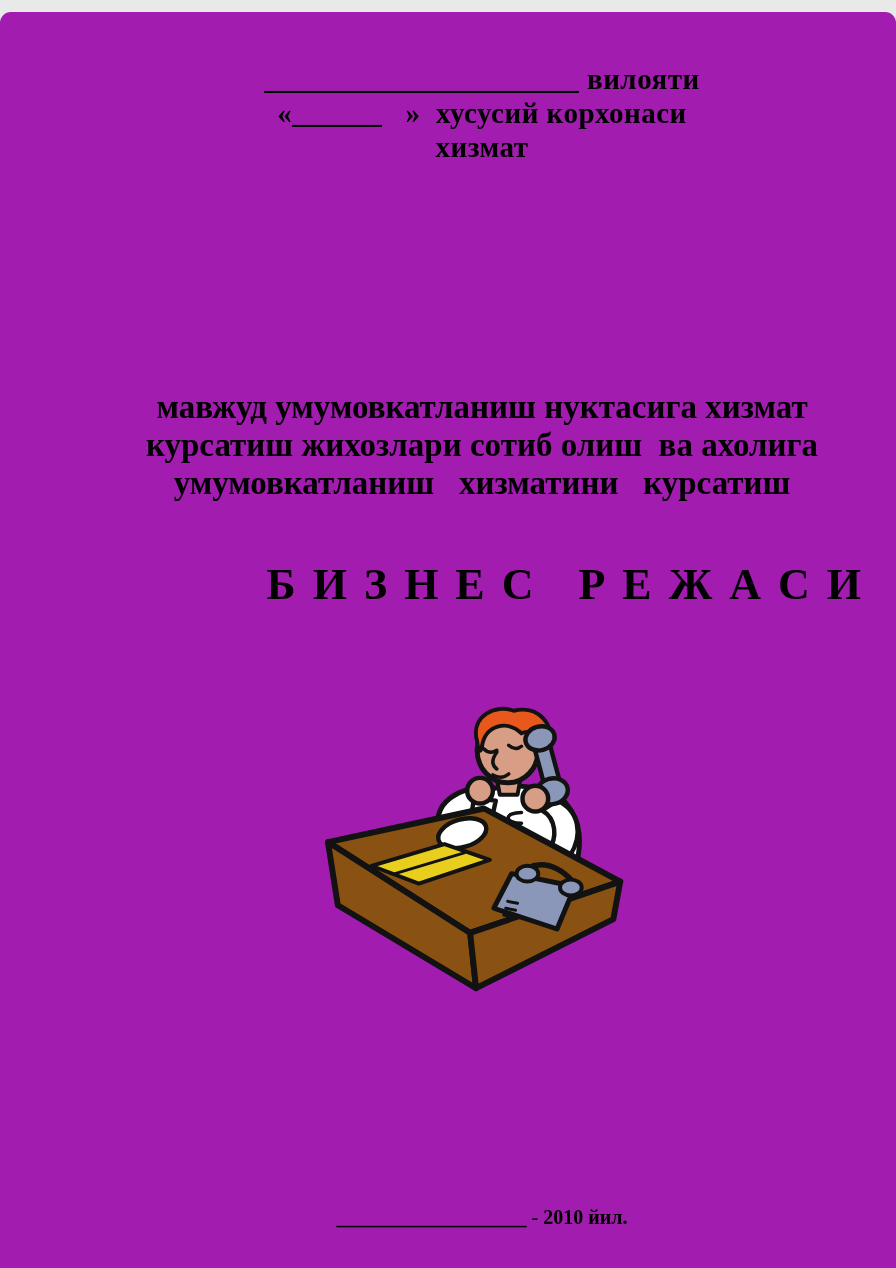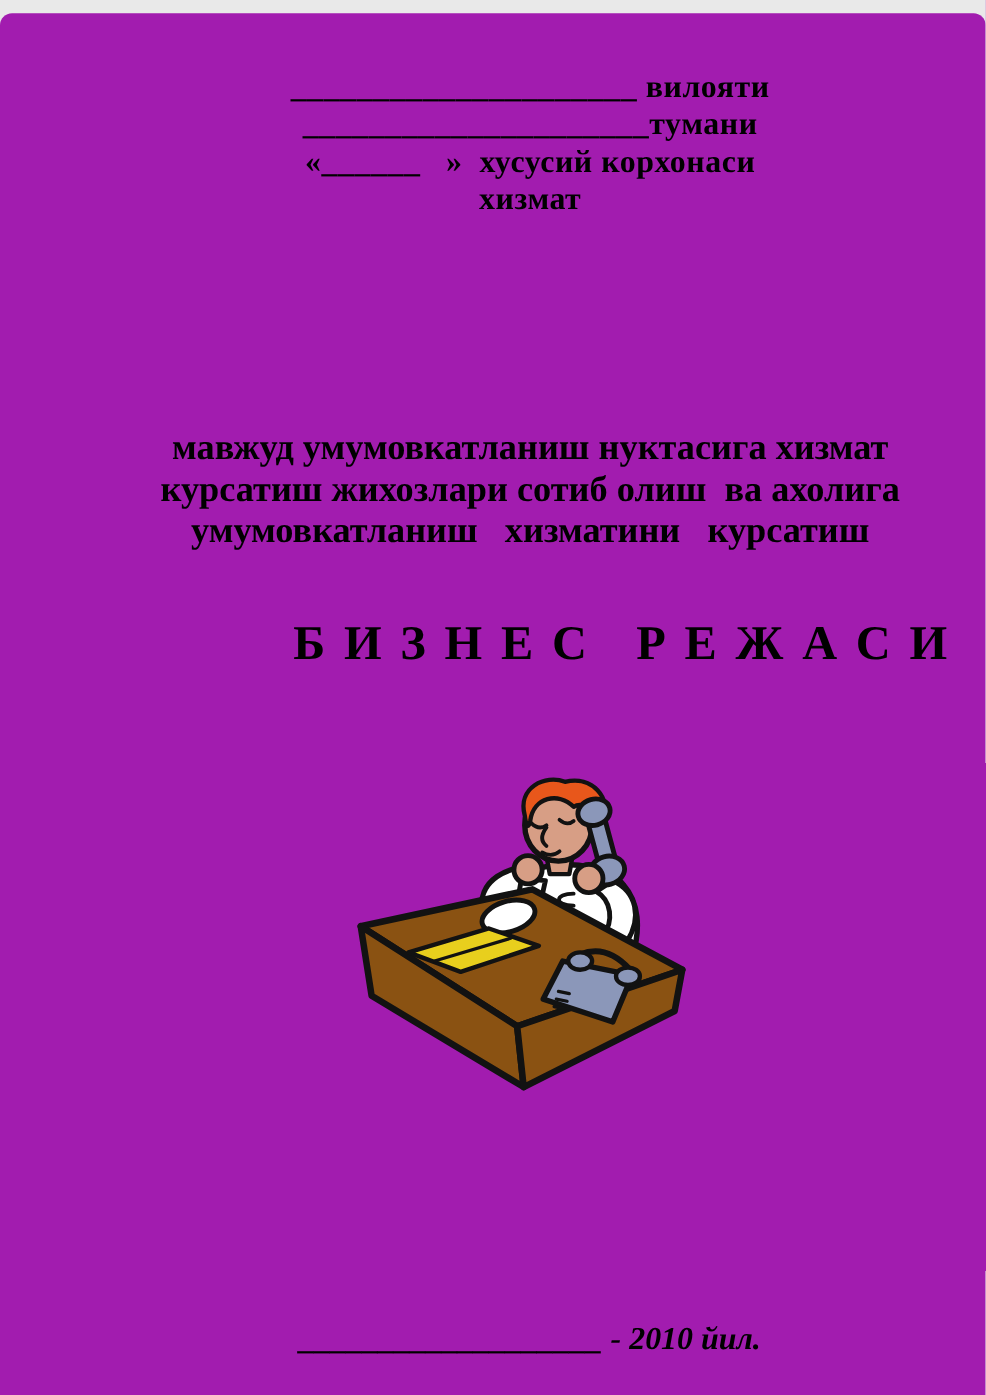--- a/index.html
+++ b/index.html
@@ -48,34 +48,32 @@
     text-align:right;
   }
   .figure-wrap{
     top:690px;
     height:292px;
   }
   .figure-wrap svg{display:inline-block;}
   .footer-line{
     top:1188px;
     font-weight:bold;
-    font-size:29px;
+    font-size:20px;
     line-height:34px;
-    font-style:italic;
   }
   svg .ln{stroke:#121212;stroke-linejoin:round;stroke-linecap:round;}
 </style>
 </head>
 <body>
 
 <div class="page">
 
   <div class="col hdr">
     <div>_____________________ вилояти</div>
-    <div>_____________________тумани</div>
     <div>«______&nbsp;&nbsp;&nbsp;»&nbsp;&nbsp;хусусий корхонаси</div>
     <div>хизмат</div>
   </div>
 
 
   <div class="col subtitle">
     <div>мавжуд умумовкатланиш нуктасига хизмат</div>
     <div>курсатиш жихозлари сотиб олиш&nbsp; ва ахолига</div>
     <div>умумовкатланиш&nbsp;&nbsp; хизматини&nbsp;&nbsp; курсатиш</div>
   </div>

